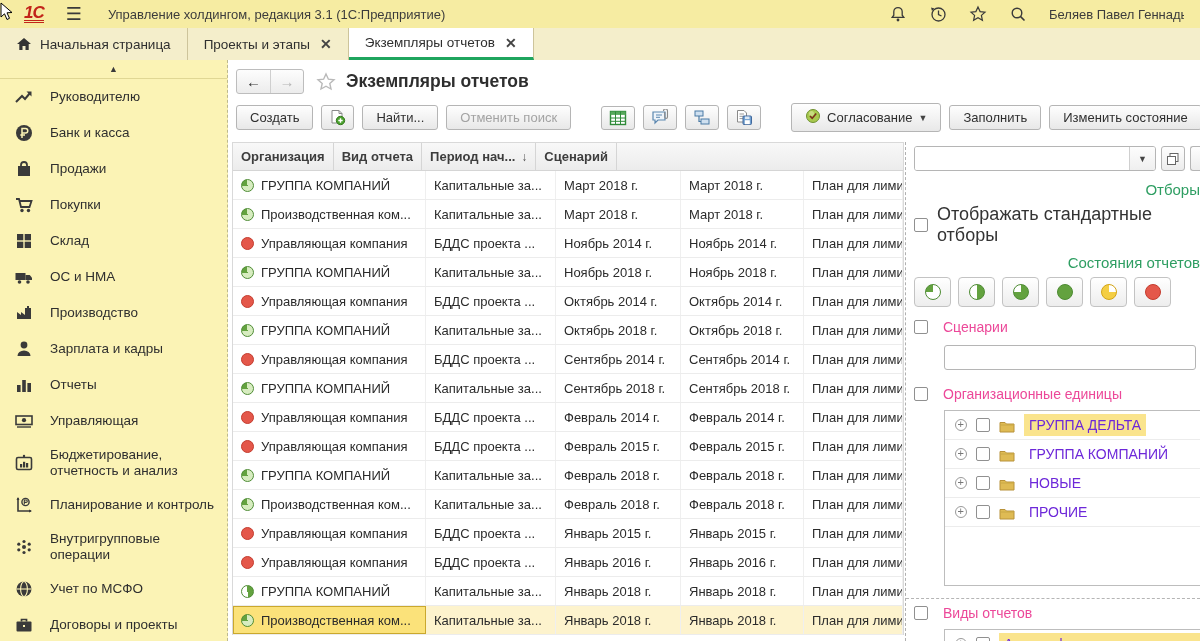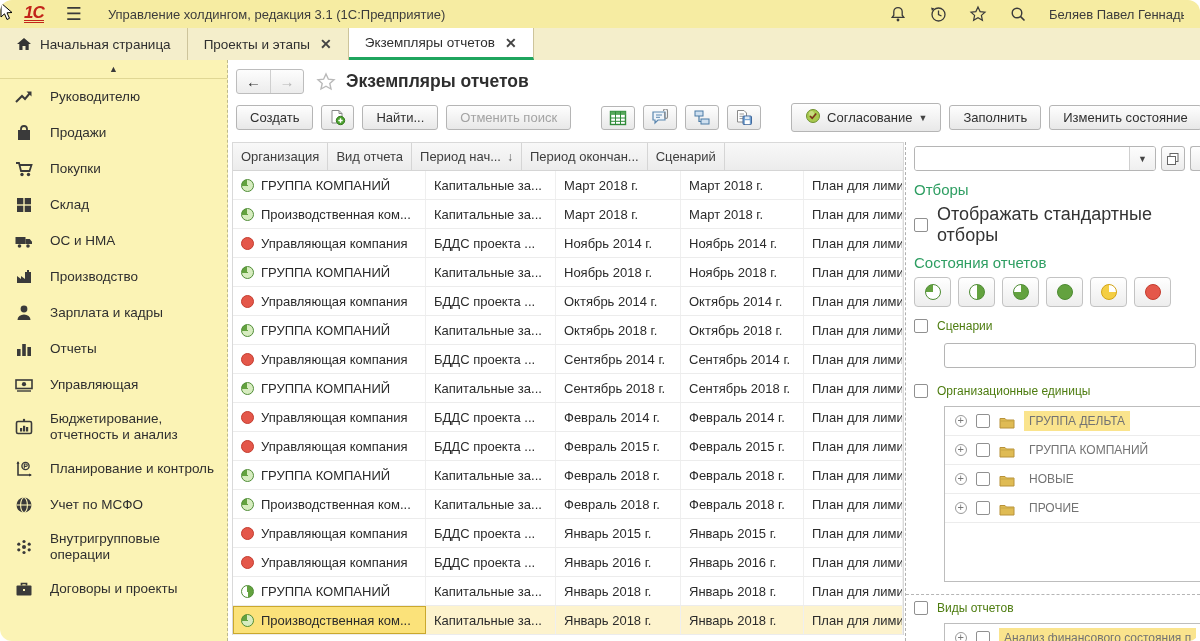--- a/index.html
+++ b/index.html
@@ -1,18 +1,18 @@
 <!DOCTYPE html>
 <html><head>
 <meta charset="utf-8">
 <style>
   * { margin:0; padding:0; box-sizing:border-box; }
   html,body { width:1200px; height:641px; overflow:hidden; background:#fff;
     font-family:"Liberation Sans", sans-serif; color:#333; }
-  .screen { position:relative; width:1200px; height:641px; overflow:hidden;border-radius:12px; }
+  .screen { position:relative; width:1200px; height:641px; overflow:hidden; }
 
   
   .topbar { position:absolute; left:0; top:0; width:1200px; height:28px;
     background:#f6eca2; display:flex; align-items:center; }
   .cursor-arrow { position:absolute; left:0; top:2px; z-index:5; }
   .logo-1c { font-weight:bold; color:#c2251a; font-size:17px; margin-left:24px;
     border-bottom:3px double #c2251a; line-height:15px; letter-spacing:-1px; font-style:italic;}
   .burger { margin-left:22px; font-size:18px; color:#3a3a3a; line-height:1; cursor:default;}
   .app-title { margin-left:26px; font-size:13px; color:#3c3c3c; }
   .topbar-right { margin-left:auto; display:flex; align-items:center; gap:22px; padding-right:16px;}
@@ -55,21 +55,21 @@
     font-family:"Liberation Sans", sans-serif; display:flex; align-items:center; gap:6px;}
   .btn.disabled { color:#a3a3a3; cursor:default; }
   .icon-btn { padding:3px 7px; }
   .icon-btn svg { display:block; }
   .caret { font-size:9px; color:#444; } .gap-xl { margin-left:22px; }
 
   
   .content-row { display:flex; position:absolute; left:0; right:0; top:82px; bottom:0;}
   .table-wrap { width:676px; flex:0 0 676px; overflow:hidden; padding-left:3px;}
   .grid { width:672px; border:1px solid #d9d9d9; border-bottom:none; }
-  .g-head { display:flex; background:linear-gradient(#f8f8f8,#ececec); border-bottom:1px solid #d5d5d5; height:28px;}
+  .g-head { display:flex; background:linear-gradient(#f8f8f8,#ececec); border-bottom:1px solid #d5d5d5; height:28px;font-weight:bold;}
   .g-hcell { font-size:13px; color:#3d3d3d; padding:6px 8px; border-right:1px solid #d5d5d5;
     white-space:nowrap; overflow:hidden; display:flex; align-items:center; gap:6px;}
   .g-row { display:flex; height:29px; border-bottom:1px solid #ececec; cursor:pointer; background:#fff;}
   .g-row.selected { background:#fdf3cd; }
   .g-cell { font-size:13px; color:#2b2b2b; padding:6px 8px; border-right:1px solid #efefef;
     white-space:nowrap; overflow:hidden; display:flex; align-items:center; gap:7px;}
   .g-row.selected .g-cell:first-child { background:#fbe27a; outline:1px solid #caa82d; outline-offset:-1px;}
   .c0{width:193px;flex:0 0 193px;} .c1{width:130px;flex:0 0 130px;} .c2{width:125px;flex:0 0 125px;}
   .c3{width:123px;flex:0 0 123px;} .c4{flex:1;}
   .sort-arrow{display:none; color:#555; font-size:12px;} .sort-arrow.sorted{display:inline;}
@@ -90,37 +90,37 @@
   .panel { flex:1; border-left:1px dashed #b0b0b0; padding:4px 0 0 8px; overflow:hidden; position:relative;}
   .combo-row { display:flex; align-items:center; margin-bottom:10px; }
   .combo { display:flex; width:250px; height:25px; border:1px solid #b5b5b5; border-radius:3px; background:#fff; overflow:hidden;}
   .combo input { flex:1; border:none; outline:none; font-size:13px; padding:0 6px; font-family:"Liberation Sans",sans-serif;}
   .combo-caret { width:26px; border-left:1px solid #cfcfcf; display:flex; align-items:center; justify-content:center;
     font-size:9px; color:#444; cursor:pointer; background:linear-gradient(#fdfdfd,#efefef);}
   .sq-btn { width:25px; height:25px; margin-left:5px; border:1px solid #b5b5b5; border-radius:3px;
     background:linear-gradient(#fefefe,#ececec); display:flex; align-items:center; justify-content:center; cursor:pointer;}
   .cutoff-btn { width:10px; height:25px; margin-left:5px; border:1px solid #b5b5b5; border-radius:3px 0 0 3px;
     border-right:none; background:linear-gradient(#fefefe,#ececec);}
-  .ph-green { color:#2e9e62; font-size:15px; margin:6px 0 6px 0; }
+  .ph-green { color:#2e9e62; font-size:15px; margin:6px 0 6px 16px;text-align:right; }
   .check-row { display:flex; align-items:center; gap:9px; margin:4px 0 8px 0; }
   .checkbox { width:14px; height:14px; border:1px solid #909090; border-radius:2px; background:#fff; flex:0 0 14px; cursor:pointer;}
   .check-label { font-size:18px; color:#333; }
-  .check-head { font-size:12px; color:#4d7c0f; cursor:default;}
+  .check-head { font-size:14px; color:#ec4899; cursor:default;margin-left:6px;}
   .states-row { display:flex; gap:7px; margin:4px 0 12px 0; }
   .state-btn { width:37px; height:30px; border:1px solid #c3c3c3; border-radius:4px;
     background:linear-gradient(#ffffff,#ededed); display:flex; align-items:center; justify-content:center; cursor:pointer;}
   .state-btn .st { width:16px; height:16px; flex:0 0 16px;}
   .scen-input { margin:2px 0 12px 30px; width:252px; height:25px; border:1px solid #b5b5b5; border-radius:3px;
     font-size:13px; padding:0 6px; font-family:"Liberation Sans",sans-serif; outline:none;}
   .tree-box { margin:2px 0 12px 30px; width:262px; border:1px solid #bdbdbd; background:#fff; }
   .tree-row { display:flex; align-items:center; height:29px; border-bottom:1px solid #ececec; padding-left:10px; gap:9px; cursor:pointer;}
   .tree-pad { height:58px; }
   .expander { width:12px; height:12px; border:1px solid #9a9a9a; border-radius:50%; position:relative; flex:0 0 12px;}
   .expander:before { content:"+"; position:absolute; left:1.5px; top:-2.5px; font-size:11px; color:#777;}
-  .tree-label { font-size:12px; color:#737373; white-space:nowrap; padding:3px 5px;text-align:center;}
+  .tree-label { font-size:14px; color:#6d28d9; white-space:nowrap; padding:3px 5px;text-align:center;}
   .tree-label.selected { background:#fae48d; }
   .dashed-sep { border-top:1px dashed #b5b5b5; margin:2px 0 6px -8px; }
   .folder { width:16px; height:13px; flex:0 0 16px; }
 </style>
 </head>
 <body>
 
 <div class="screen">
 
   <div class="topbar">
@@ -189,20 +189,27 @@
     <div>
 
         <div class="side-item">
           <span class="s-icon"><svg viewBox="0 0 20 20" width="20" height="20">
               <path d="M2 15 L8 9 L11 12 L16 6" fill="none" stroke="#3a3a3a" stroke-width="2"></path>
               <path d="M12.5 4.5 H17.5 V9.5 Z" fill="#3a3a3a"></path>
             </svg></span>
           <span class="s-label">Руководителю</span>
         </div>
 
+        <div class="side-item">
+          <span class="s-icon"><svg viewBox="0 0 20 20" width="20" height="20">
+              <circle cx="10" cy="10" r="8" fill="#3a3a3a"></circle>
+              <path d="M8 5.5 H11.5 A2.2 2.2 0 0 1 11.5 10 H8 Z M8 5.5 V15 M6.3 12 H11" fill="none" stroke="#fbf3b5" stroke-width="1.5"></path>
+            </svg></span>
+          <span class="s-label">Банк и касса</span>
+        </div>
 
         <div class="side-item">
           <span class="s-icon"><svg viewBox="0 0 20 20" width="20" height="20">
               <path d="M4 7 H16 V17 H4 Z" fill="#3a3a3a"></path>
               <path d="M7 9 V6 a3 3 0 0 1 6 0 v3" fill="none" stroke="#3a3a3a" stroke-width="1.8"></path>
             </svg></span>
           <span class="s-label">Продажи</span>
         </div>
 
         <div class="side-item">
@@ -280,42 +287,42 @@
         </div>
 
         <div class="side-item">
           <span class="s-icon"><svg viewBox="0 0 20 20" width="20" height="20">
               <path d="M4 3 V16 H17" fill="none" stroke="#3a3a3a" stroke-width="1.6"></path>
               <path d="M2.5 5 L4 2 L5.5 5 Z M15 14.5 L18 16 L15 17.5 Z" fill="#3a3a3a"></path>
               <circle cx="11.5" cy="7" r="3.6" fill="none" stroke="#3a3a3a" stroke-width="1.4"></circle>
               <path d="M10.3 5 h1.8 a1.2 1.2 0 0 1 0 2.4 h-1.8 z M10.3 5 V9.4" fill="none" stroke="#3a3a3a" stroke-width="1.1"></path>
             </svg></span>
           <span class="s-label">Планирование и контроль</span>
-        </div>
-
-        <div class="side-item">
-          <span class="s-icon"><svg viewBox="0 0 20 20" width="20" height="20">
-              <circle cx="10" cy="10" r="7.5" fill="#3a3a3a"></circle>
-              <ellipse cx="10" cy="10" rx="3.4" ry="7.5" fill="none" stroke="#fbf3b5" stroke-width="1.1"></ellipse>
-              <path d="M2.5 10 H17.5" stroke="#fbf3b5" stroke-width="1.1"></path>
-            </svg></span>
-          <span class="s-label">Учет по МСФО</span>
         </div>
 
         <div class="side-item">
           <span class="s-icon"><svg viewBox="0 0 20 20" width="20" height="20">
               <circle cx="10" cy="10" r="2" fill="#3a3a3a"></circle>
               <circle cx="10" cy="4.5" r="1.6" fill="#3a3a3a"></circle>
               <circle cx="10" cy="15.5" r="1.6" fill="#3a3a3a"></circle>
               <circle cx="4.8" cy="7.2" r="1.6" fill="#3a3a3a"></circle>
               <circle cx="15.2" cy="7.2" r="1.6" fill="#3a3a3a"></circle>
               <circle cx="4.8" cy="12.8" r="1.6" fill="#3a3a3a"></circle>
               <circle cx="15.2" cy="12.8" r="1.6" fill="#3a3a3a"></circle>
             </svg></span>
           <span class="s-label">Внутригрупповые операции</span>
+        </div>
+
+        <div class="side-item">
+          <span class="s-icon"><svg viewBox="0 0 20 20" width="20" height="20">
+              <circle cx="10" cy="10" r="7.5" fill="#3a3a3a"></circle>
+              <ellipse cx="10" cy="10" rx="3.4" ry="7.5" fill="none" stroke="#fbf3b5" stroke-width="1.1"></ellipse>
+              <path d="M2.5 10 H17.5" stroke="#fbf3b5" stroke-width="1.1"></path>
+            </svg></span>
+          <span class="s-label">Учет по МСФО</span>
         </div>
 
         <div class="side-item">
           <span class="s-icon"><svg viewBox="0 0 20 20" width="20" height="20">
               <rect x="2.5" y="6.5" width="15" height="10" rx="1" fill="#3a3a3a"></rect>
               <path d="M7.5 6.5 V4.5 h5 v2" fill="none" stroke="#3a3a3a" stroke-width="1.7"></path>
               <rect x="9" y="10" width="2" height="2" fill="#fbf3b5"></rect>
             </svg></span>
           <span class="s-label">Договоры и проекты</span>
         </div>
@@ -407,24 +414,20 @@
               <div class="g-hcell">
                 <span>Вид отчета</span>
 
               </div>
 
               <div class="g-hcell">
                 <span>Период нач...</span>
                 <span class="sort-arrow sorted">↓</span>
               </div>
 
-              <div class="g-hcell">
-                <span>Период окончан...</span>
-
-              </div>
 
               <div class="g-hcell">
                 <span>Сценарий</span>
 
               </div>
             </div>
           <div>
 
               <div class="g-row">
                 <div class="g-cell c0">

